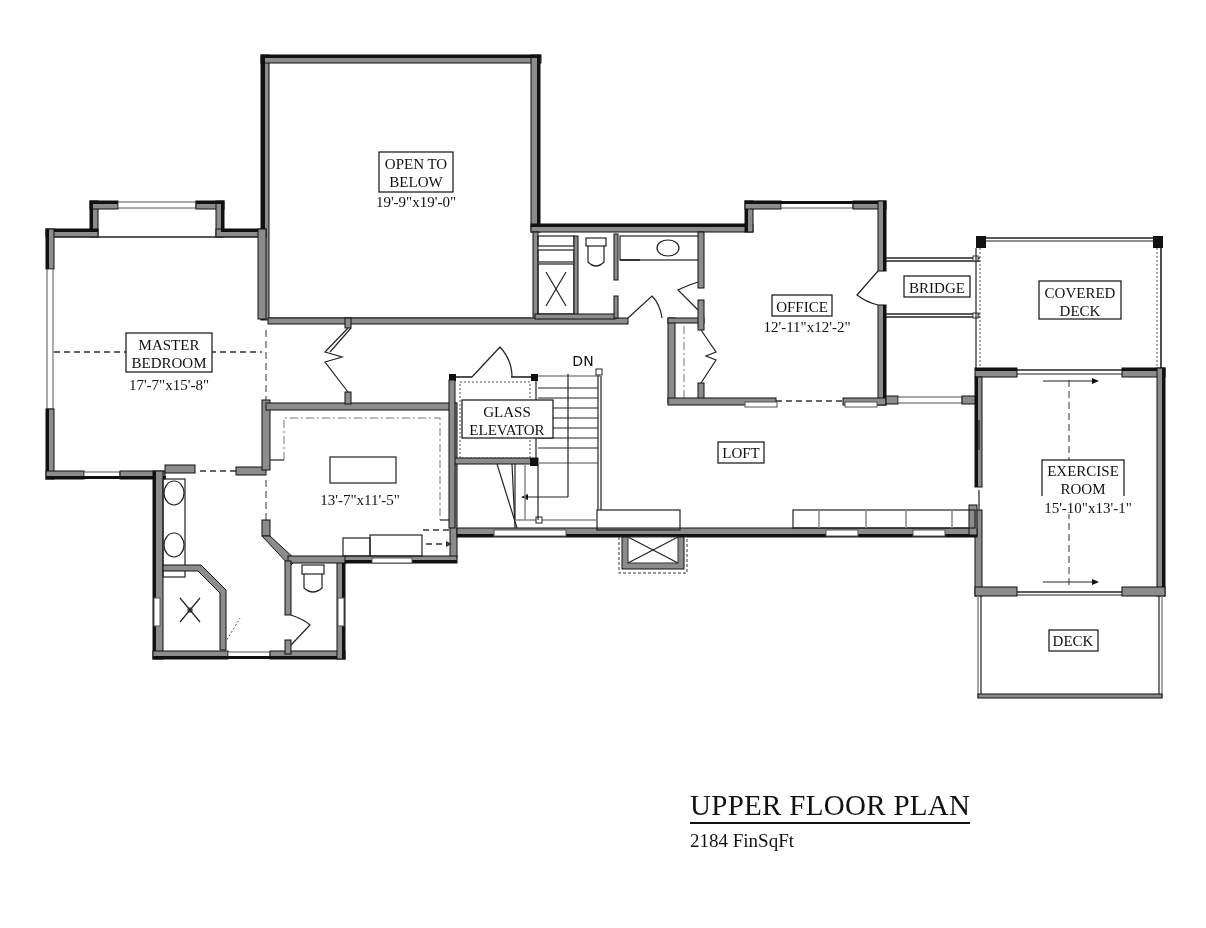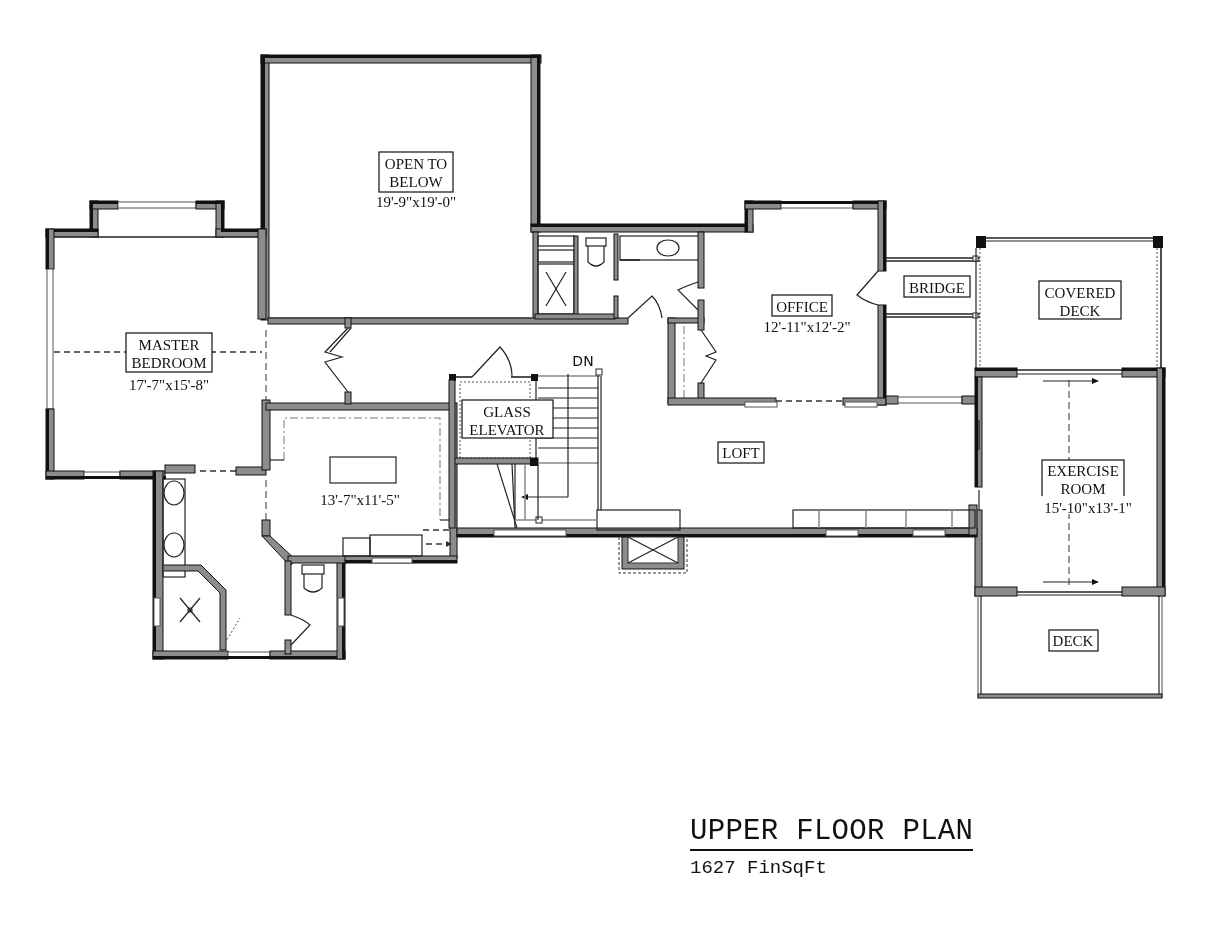--- a/index.html
+++ b/index.html
@@ -1,20 +1,20 @@
 <!DOCTYPE html>
 <html><head>
   <meta charset="utf-8">
   <style>
     html, body { margin: 0; padding: 0; background: #ffffff; }
     body { width: 1206px; height: 928px; position: relative; overflow: hidden; font-family: "Liberation Serif", "DejaVu Serif", serif; }
     #plan { position: absolute; left: 0; top: 0; width: 1206px; height: 928px; }
     .lbl { font-family: "Liberation Serif", "DejaVu Serif", serif; fill: #111; }
     .room-label-box { fill: #ffffff; stroke: #111; stroke-width: 1.2; }
-    .title-block { position: absolute; left: 690px; top: 816px; font-family: Liberation Mono, monospace; }
+    .title-block { position: absolute; left: 690px; top: 789px; }
     .title-text { font-size: 29px; color: #111; letter-spacing: 0.3px; border-bottom: 2px solid #111; padding-bottom: 1px; display: inline-block; line-height: 32px; }
     .subtitle-text { font-size: 19px; color: #111; margin-top: 6px; }
   </style>
 </head>
 <body>
 
 <svg id="plan" viewBox="0 0 1206 928" xmlns="http://www.w3.org/2000/svg">
   <defs>
     <style>
       .wall { fill: #8c8c8c; stroke: #111; stroke-width: 1; }
@@ -359,14 +359,14 @@
   </g>
 
   <g>
     <rect class="room-label-box" x="1049" y="630" width="49" height="21"></rect>
     <text class="lbl" x="1073" y="646" font-size="15" text-anchor="middle">DECK</text>
   </g>
 </svg>
 
 <div class="title-block">
   <div class="title-text">UPPER FLOOR PLAN</div>
-  <div class="subtitle-text">1627 FinSqFt</div>
+  <div class="subtitle-text">2184 FinSqFt</div>
 </div>
 
 </body></html>

